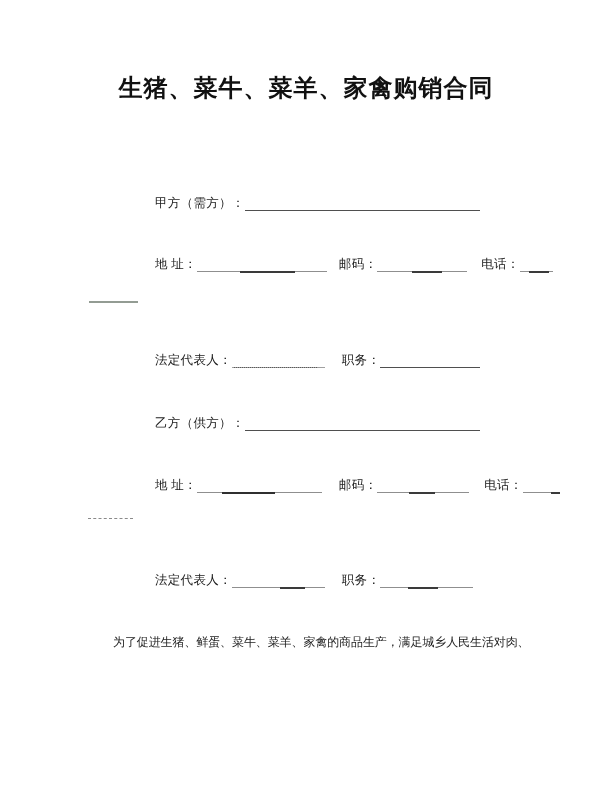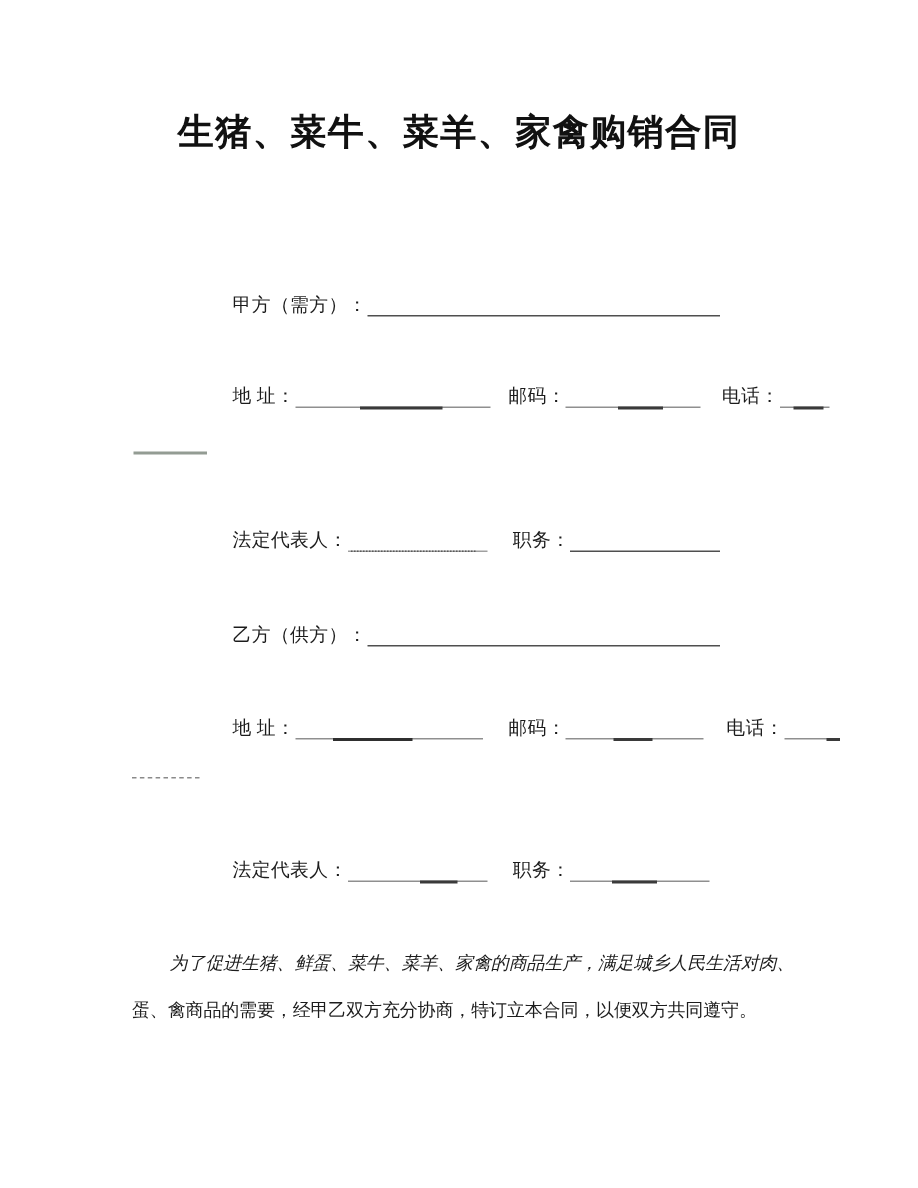--- a/index.html
+++ b/index.html
@@ -39,21 +39,21 @@
   .seg.thick{border-bottom-width:2.5px;border-bottom-color:#2f2f2f;}
   .seg.dot{border-bottom:1px dotted #5a5a5a;bottom:-1px;}
   .contline{position:absolute;height:0;}
   .contline.green{border-bottom:2px solid #939c93;}
   .contline.dashed{border-bottom:1px dashed #8a8a8a;}
   .intro{
     position:absolute;top:627px;left:88px;width:440px;
     font-size:12px;line-height:31px;letter-spacing:-0.1px;
   }
   .intro .line{white-space:nowrap;}
-  .intro .line.first{text-indent:25px;font-style:italic;}
+  .intro .line.first{text-indent:25px;}
   .ml12{margin-left:12px}.ml14{margin-left:14px}
   .ml15{margin-left:15px}.ml17{margin-left:17px}
 </style>
 </head>
 <body>
 
 <div class="page">
 
   <h1 class="title">生猪、菜牛、菜羊、家禽购销合同</h1>
 
@@ -98,16 +98,15 @@
 
   <div class="row" style="top:572px">
     <span class="lbl">法定代表人：</span>
     <span class="blank" style="width:93px"><b class="seg" style="left:48px;width:25px"></b><i class="val"></i></span>
     <span class="lbl ml17">职务：</span>
     <span class="blank" style="width:93px"><b class="seg" style="left:28px;width:30px"></b><i class="val"></i></span>
   </div>
 
   <div class="intro">
     <div class="line first">为了促进生猪、鲜蛋、菜牛、菜羊、家禽的商品生产，满足城乡人民生活对肉、</div>
-    <div class="line">蛋、禽商品的需要，经甲乙双方充分协商，特订立本合同，以便双方共同遵守。</div>
   </div>
 
 </div>
 
 </body></html>

